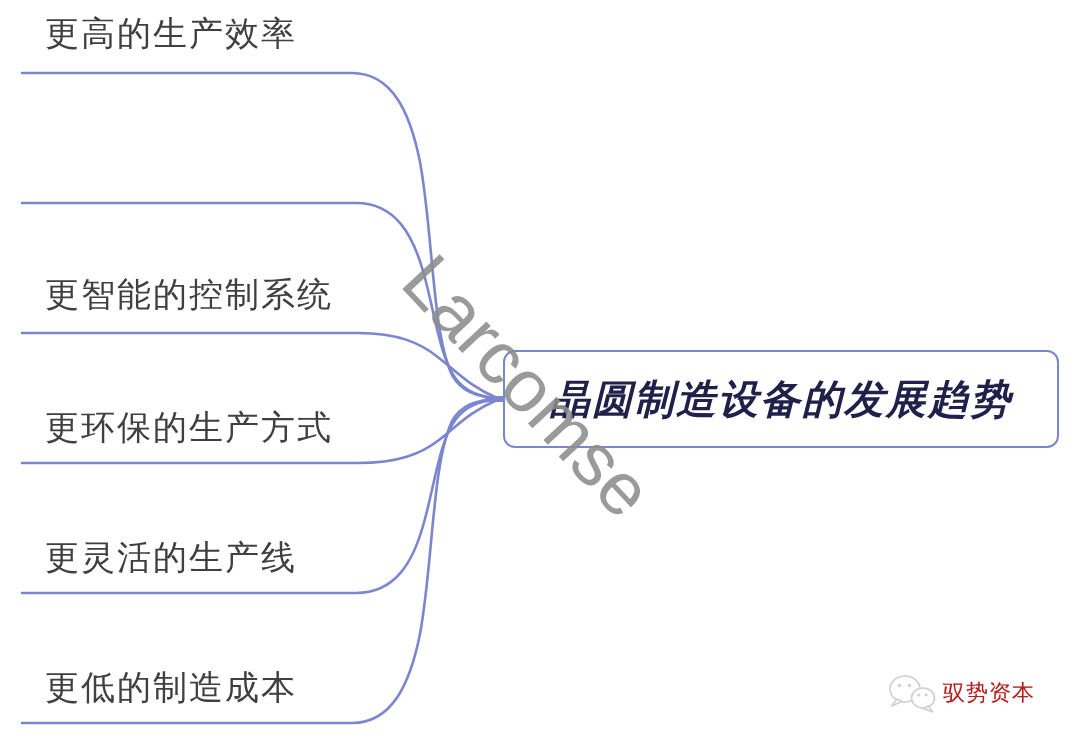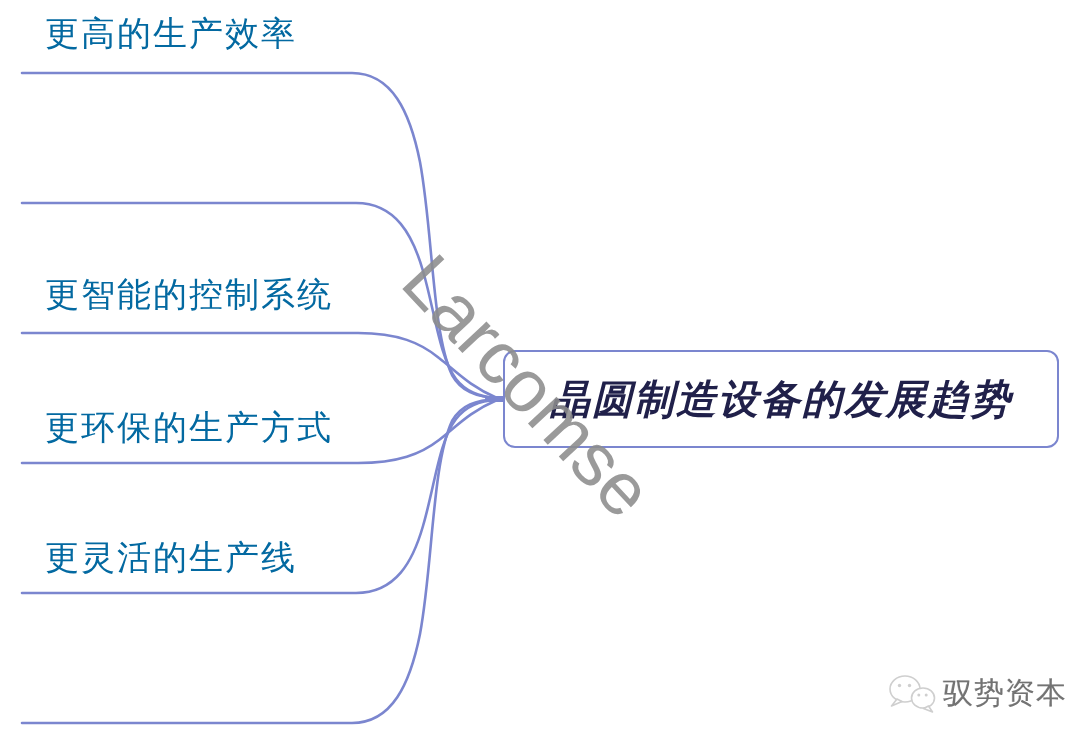--- a/index.html
+++ b/index.html
@@ -29,21 +29,21 @@
   svg.links path.branch { stroke-width: 2.6px; }
   svg.links path.stub   { stroke-width: 6px; }
 
   .branch-label {
     position: absolute;
     left: 45px;
     height: 42px;
     line-height: 42px;
     font-size: 34px;
     letter-spacing: 2px;
-    color: #0369a1;
+    color: #404040;
     white-space: nowrap;
     z-index: 2;
   }
   .b1 { top: 12px; }
   .b2 { top: 143px; }
   .b3 { top: 273px; }
   .b4 { top: 406px; }
   .b5 { top: 536px; text-align: right; }
   .b6 { top: 666px; }
 
@@ -91,23 +91,23 @@
   .brand {
     position: absolute;
     left: 886px;
     top: 672px;
     display: flex;
     align-items: center;
     gap: 7px;
     z-index: 2;
   }
   .brand-name {
-    font-size: 30px;
+    font-size: 22px;
     letter-spacing: 1px;
-    color: #737373;
+    color: #b91c1c;
     text-shadow: 1.5px 1.5px 0 #ffffff, -0.5px -0.5px 0 #c9c9c9;
     white-space: nowrap;
   }
   .wechat-icon { display: block; }
 </style>
 </head>
 <body>
 
 <div class="canvas">
 
@@ -118,20 +118,21 @@
     <path class="branch" d="M 22 463 L 358 463 C 398 463, 421 454, 439 440 C 456 427, 469 412, 497 400"></path>
     <path class="branch" d="M 22 593 L 356 593 C 396 593, 413 561, 423 526 C 435 485, 439 441, 456 419 C 466 406, 479 401, 497 400"></path>
     <path class="branch" d="M 22 723 L 352 723 C 392 723, 410 684, 420 634 C 433 564, 432 464, 452 421 C 461 405, 476 400, 497 399"></path>
     <path class="stub" d="M 488 399 L 506 399"></path>
   </svg>
 
   <div class="branch-label b1">更高的生产效率</div>
   <div class="branch-label b3">更智能的控制系统</div>
   <div class="branch-label b4">更环保的生产方式</div>
   <div class="branch-label b5">更灵活的生产线</div>
+  <div class="branch-label b6">更低的制造成本</div>
 
   <div class="root-node">
     <span class="root-label">晶圆制造设备的发展趋势</span>
   </div>
 
   <div class="watermark">Larcomse</div>
 
   <div class="brand">
     <svg class="wechat-icon" width="50" height="42" viewBox="0 0 50 42">
       <g fill="#ffffff" stroke="#cfcfcf" stroke-width="1.6">

